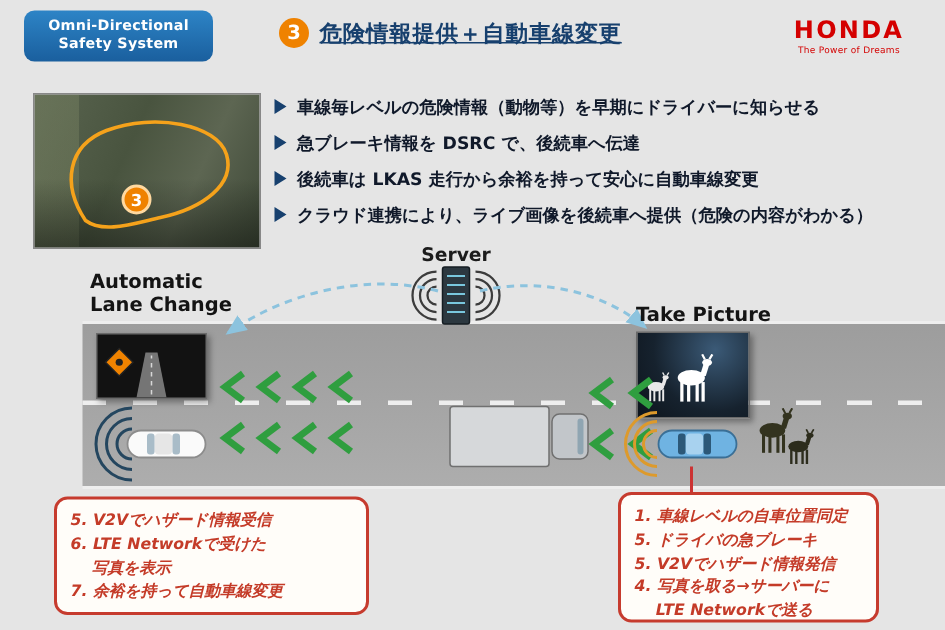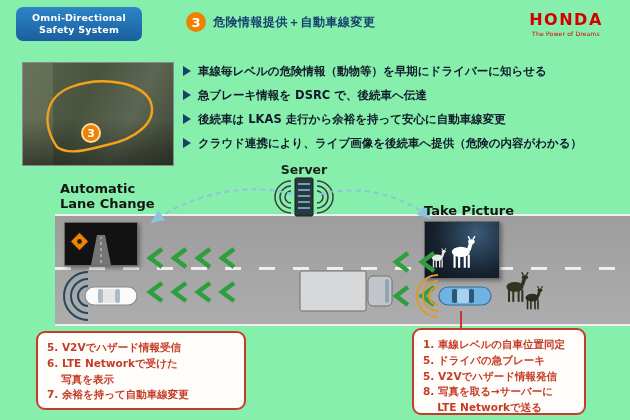--- a/index.html
+++ b/index.html
@@ -1,35 +1,35 @@
 <!DOCTYPE html>
 <html><head>
 <meta charset="utf-8">
 <style>
   * { margin:0; padding:0; box-sizing:border-box; }
   html,body { background:#ffffff; }
   .stage {
-    position:relative; width:630px; height:420px; background:#86efac; overflow:hidden;
+    position:relative; width:630px; height:420px; background:#e5e5e5; overflow:hidden;
     font-family:"DejaVu Sans","Liberation Sans",sans-serif; color:#111;
   }
   .abs { position:absolute; }
 
   
   .badge {
     left:16px; top:7px; width:126px; height:34px; border-radius:7px;
     background:linear-gradient(180deg,#2d84c6,#1a5f9e);
     color:#fff; display:flex; flex-direction:column; align-items:center; justify-content:center;
     font-size:9.5px; font-weight:600; line-height:1.25; letter-spacing:.2px;
   }
   .title-row { left:186px; top:12px; display:flex; align-items:center; gap:7px; }
   .num-circle {
     width:20px; height:20px; border-radius:50%; background:#ef8200; color:#fff;
     display:flex; align-items:center; justify-content:center; font-size:13px; font-weight:bold; flex:none;
   }
-  .title-text { font-size:12px; font-weight:bold; color:#17406e; letter-spacing:.5px; }
+  .title-text { font-size:15px; font-weight:bold; color:#17406e; letter-spacing:.5px;text-decoration:underline; }
   .honda { left:518px; top:10px; width:96px; text-align:center; }
   .honda-word { font-size:16px; font-weight:bold; color:#d40000; letter-spacing:1.5px; }
   .honda-tag { font-size:6px; color:#d40000; margin-top:1px; letter-spacing:.2px; }
 
   
   .photo {
     left:22px; top:62px; width:152px; height:104px; position:absolute; overflow:hidden;
     background:
       linear-gradient(0deg, rgba(20,24,18,.55), rgba(20,24,18,0) 45%),
       linear-gradient(90deg, rgba(130,140,105,.35) 0 20%, rgba(0,0,0,0) 20%),
@@ -71,21 +71,21 @@
   .pic-right { left:424px; top:221px; width:76px; height:58px;
     background:radial-gradient(circle at 70% 20%, #3b5a77 0%, #16222e 60%, #0d141c 100%); }
   .deer-white-big   { position:absolute; left:22px; top:14px; color:#fff; }
   .deer-white-small { position:absolute; left:4px;  top:26px; color:#e9e9e9; }
 
   .pointer-line { left:460px; top:311px; width:2px; height:18px; background:#cc3333; }
 
   
   .callout {
     position:absolute; background:#fffdf9; border:2.5px solid #c63b2e; border-radius:9px;
-    padding:7px 9px; color:#c43b28; font-size:10.5px; font-weight:700; line-height:1.5;
+    padding:7px 9px; color:#c43b28; font-size:10.5px; font-weight:700; line-height:1.5;font-style:italic;
   }
   .callout-left  { left:36px;  top:331px; width:210px; height:79px; }
   .callout-right { left:412px; top:328px; width:174px; height:87px; }
 
   svg { display:block; }
 </style>
 </head>
 <body>
 
 <div class="stage">
@@ -249,17 +249,17 @@
     <div>5. V2Vでハザード情報受信</div>
     <div>6. LTE Networkで受けた</div>
     <div>　 写真を表示</div>
     <div>7. 余裕を持って自動車線変更</div>
   </div>
 
   <div class="callout callout-right">
     <div>1. 車線レベルの自車位置同定</div>
     <div>5. ドライバの急ブレーキ</div>
     <div>5. V2Vでハザード情報発信</div>
-    <div>8. 写真を取る→サーバーに</div>
+    <div>4. 写真を取る→サーバーに</div>
     <div>　 LTE Networkで送る</div>
   </div>
 
 </div>
 
 </body></html>

